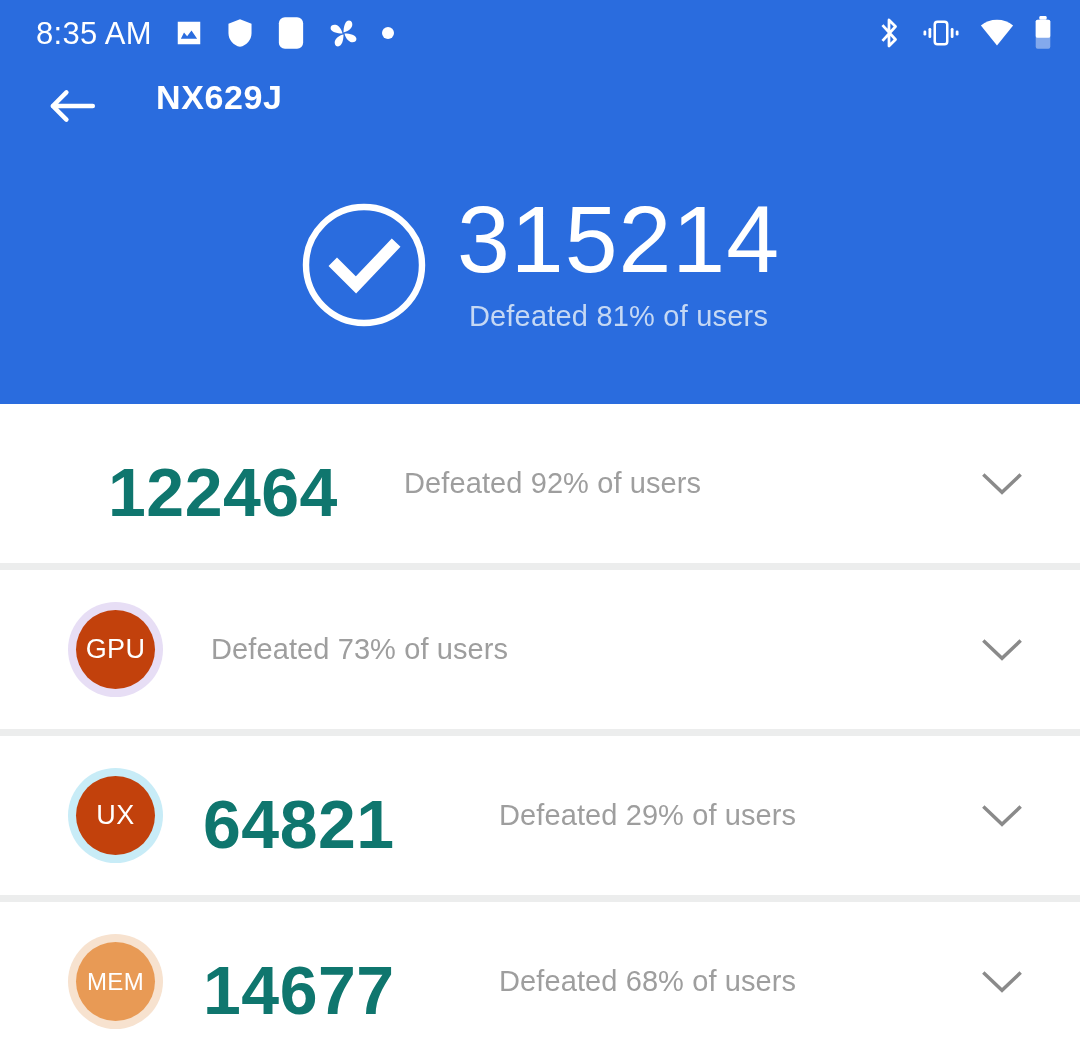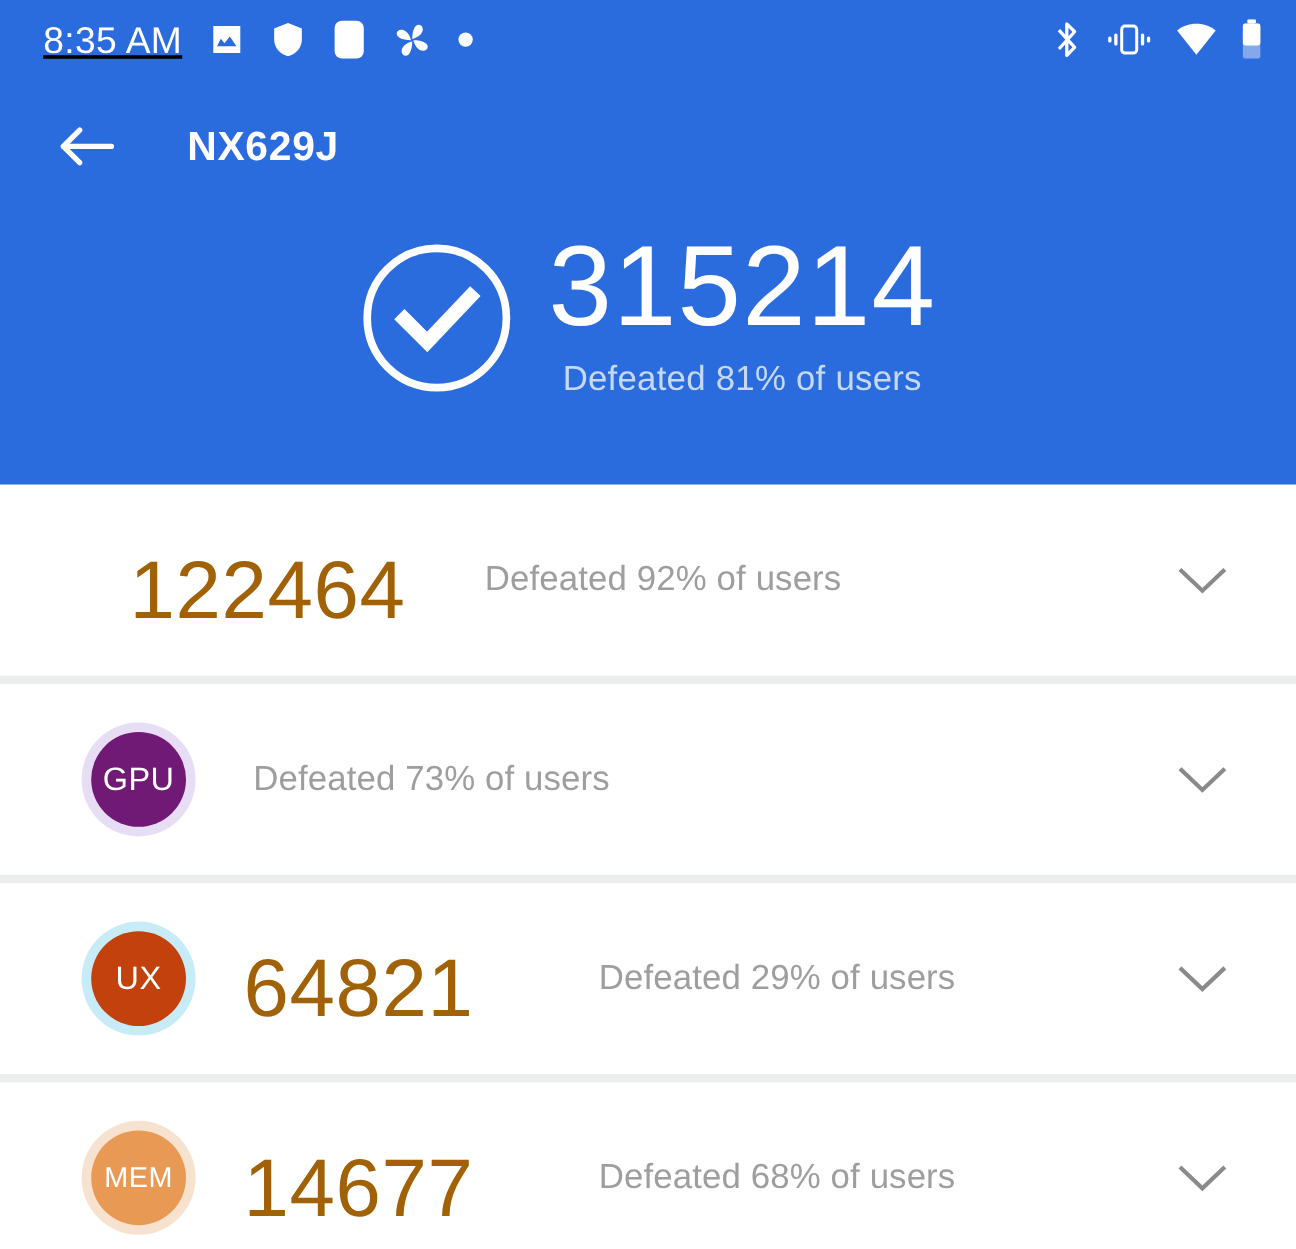--- a/index.html
+++ b/index.html
@@ -36,21 +36,20 @@
   .statusbar {
     position: absolute;
     top: 0; left: 0;
     width: 1080px;
     height: 66px;
     display: flex;
     align-items: center;
     justify-content: space-between;
     padding: 0 28px 0 36px;
     box-sizing: border-box;
-    text-decoration: underline;
   }
   .status-left {
     display: flex;
     align-items: center;
     gap: 22px;
   }
   .status-clock {
     color: #ffffff;
     font-size: 31px;
     font-weight: 500;
@@ -65,21 +64,20 @@
   }
   .sicon { display: block; }
 
   
   .appbar {
     position: absolute;
     top: 78px; left: 0;
     width: 1080px;
     height: 88px;
     display: flex;
-    align-items: center;
     padding-left: 44px;
     box-sizing: border-box;
   }
   .back-btn {
     width: 56px; height: 56px;
     display: flex; align-items: center; justify-content: center;
     cursor: pointer;
   }
   .appbar-title {
     color: #ffffff;
@@ -176,23 +174,23 @@
     justify-content: center;
     color: #ffffff;
     font-size: 27px;
     font-weight: 400;
     letter-spacing: 0.4px;
   }
   .badge.small-label { font-size: 24px; }
 
   .row-score {
     margin-left: 40px;
-    color: #a16207;
+    color: #0f766e;
     font-size: 68px;
-    font-weight: 400;
+    font-weight: 700;
     line-height: 1;
     letter-spacing: 0.5px;
     white-space: nowrap;
     min-width: 248px;
     margin-top: 17px;
   }
   .row-sub {
     margin-left: 48px;
     color: #9e9e9e;
     font-size: 29px;
@@ -301,21 +299,21 @@
       <div class="chevron">
         <svg width="44" height="30" viewBox="0 0 24 16">
           <path fill="none" stroke="#8a8a8a" stroke-width="1.9" stroke-linecap="square" d="M2.5 3.5L12 12.5l9.5-9"></path>
         </svg>
       </div>
     </div>
 
     <div class="row">
       <div class="badge-wrap">
         <span class="badge-ring" style="background:#e7def5"></span>
-        <span class="badge" style="background:#701a75">GPU</span>
+        <span class="badge" style="background:#c2410c">GPU</span>
       </div>
       <div class="row-sub">Defeated 73% of users</div>
       <div class="chevron">
         <svg width="44" height="30" viewBox="0 0 24 16">
           <path fill="none" stroke="#8a8a8a" stroke-width="1.9" stroke-linecap="square" d="M2.5 3.5L12 12.5l9.5-9"></path>
         </svg>
       </div>
     </div>
 
     <div class="row">

